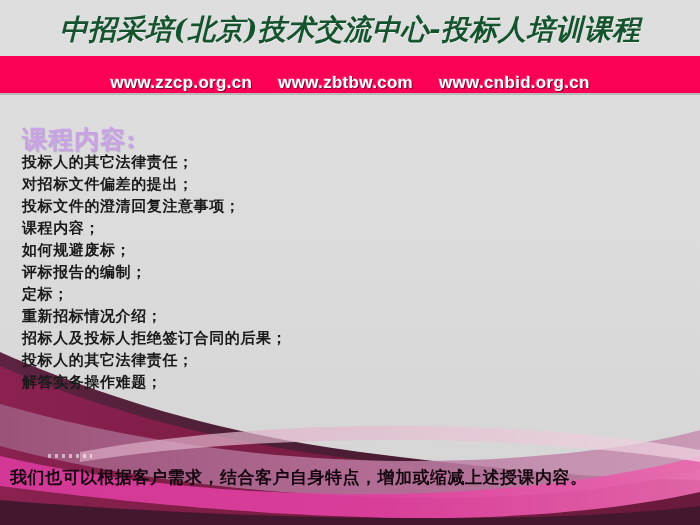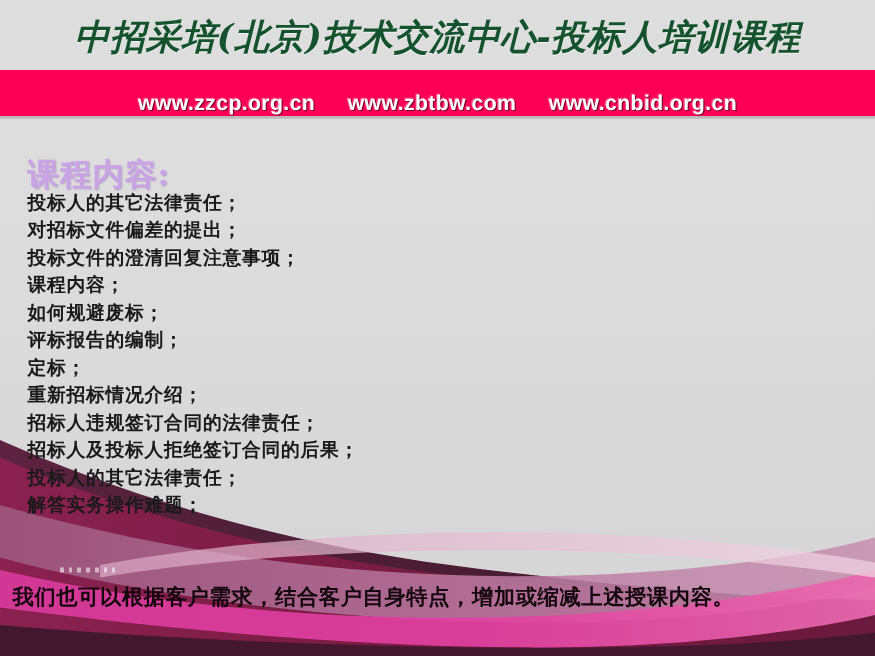--- a/index.html
+++ b/index.html
@@ -221,21 +221,20 @@
 
   <div class="body-list">
     <div class="body-line">投标人的其它法律责任；</div>
     <div class="body-line">对招标文件偏差的提出；</div>
     <div class="body-line">投标文件的澄清回复注意事项；</div>
     <div class="body-line">课程内容；</div>
     <div class="body-line">如何规避废标；</div>
     <div class="body-line">评标报告的编制；</div>
     <div class="body-line">定标；</div>
     <div class="body-line">重新招标情况介绍；</div>
-    <div class="body-line">招标人违规签订合同的法律责任；</div>
     <div class="body-line">招标人及投标人拒绝签订合同的后果；</div>
     <div class="body-line">投标人的其它法律责任；</div>
     <div class="body-line">解答实务操作难题；</div>
   </div>
 
   <div class="dots-artifact"></div>
 
   <div class="footnote">我们也可以根据客户需求，结合客户自身特点，增加或缩减上述授课内容。</div>
 
 </div>

